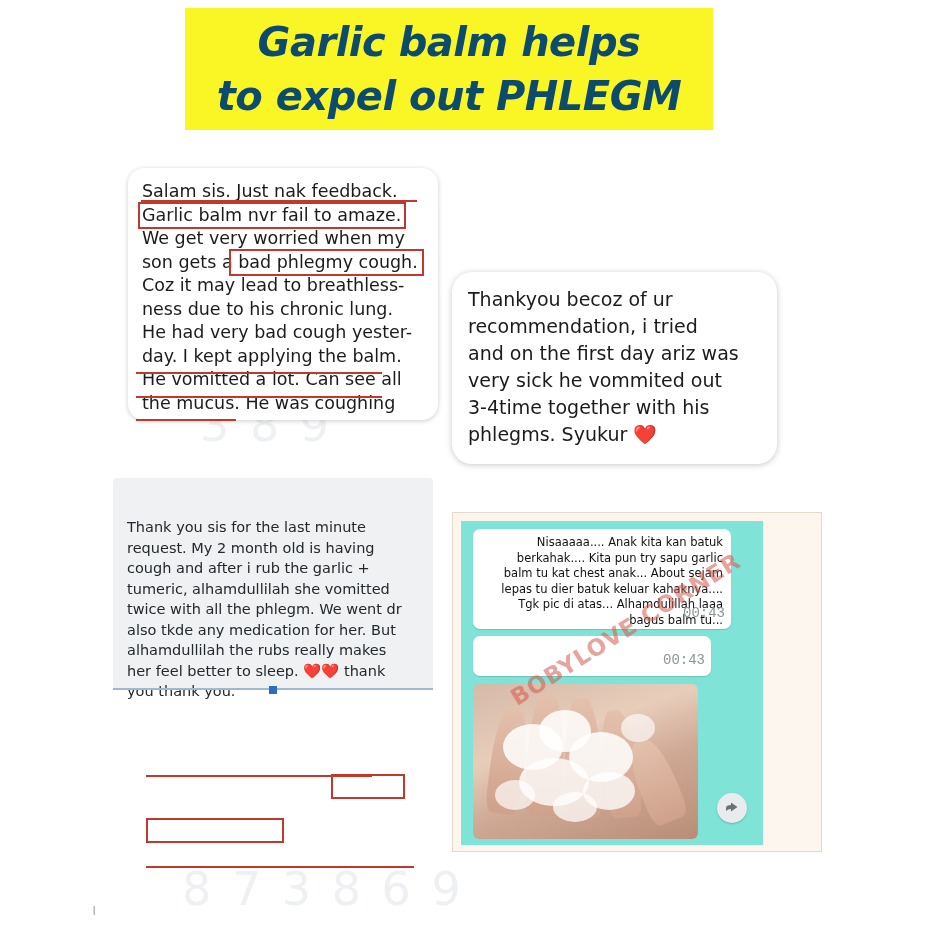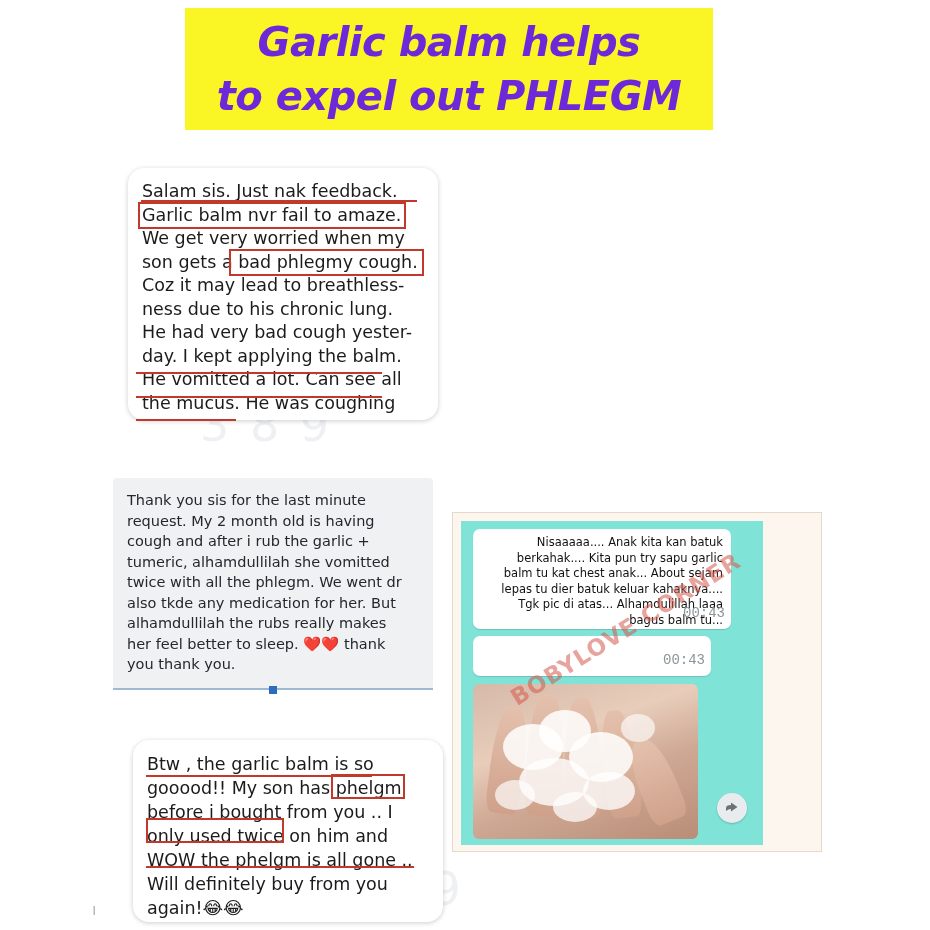--- a/index.html
+++ b/index.html
@@ -32,21 +32,21 @@
     flex-direction: column;
     align-items: center;
     justify-content: center;
     text-align: center;
   }
   .title-line {
     font-family: "DejaVu Sans", sans-serif;
     font-weight: bold;
     font-style: italic;
     font-size: 40px;
-    color: #6d28d9;
+    color: #0c4a6e;
     line-height: 1.35;
     letter-spacing: -0.5px;
     white-space: nowrap;
   }
   
   .bubble {
     position: absolute;
     background: #ffffff;
     box-sizing: border-box;
   }
@@ -110,20 +110,21 @@
     background: #f0f1f3;
     border-radius: 4px;
     padding: 12px 14px;
   }
   #bubble3 .txt {
     font-family: "DejaVu Sans", sans-serif;
     font-size: 14.5px;
     line-height: 20.5px;
     color: #23282d;
     white-space: pre-wrap;
+    margin-top: 27px;
   }
   #bubble3 .bottom-rule {
     position: absolute;
     left: 0;
     bottom: 0;
     width: 100%;
     height: 2px;
     background: #9fb8d4;
   }
   #bubble3 .handle {
@@ -299,44 +300,43 @@
 the mucus. He was coughing</div>
   </div>
 
   <div class="redline" style="left:141px; top:200px; width:276px;"></div>
   <div class="redbox" style="left:138px; top:202px; width:268px; height:27px;"></div>
   <div class="redbox" style="left:229px; top:249px; width:195px; height:27px;"></div>
   <div class="redline" style="left:136px; top:372px; width:246px;"></div>
   <div class="redline" style="left:136px; top:396px; width:246px;"></div>
   <div class="redline" style="left:136px; top:419px; width:100px;"></div>
 
+  <div class="bubble" id="bubble2">
+    <div class="txt">Thankyou becoz of ur
+recommendation, i tried
+and on the first day ariz was
+very sick he vommited out
+3-4time together with his
+phlegms. Syukur ❤️</div>
+  </div>
 
   <div class="bubble" id="bubble3">
     <div class="txt">Thank you sis for the last minute
 request. My 2 month old is having
 cough and after i rub the garlic +
 tumeric, alhamdullilah she vomitted
 twice with all the phlegm. We went dr
 also tkde any medication for her. But
 alhamdullilah the rubs really makes
 her feel better to sleep. ❤️❤️ thank
 you thank you.</div>
     <div class="bottom-rule"></div>
     <div class="handle"></div>
   </div>
 
-  <div class="bubble" id="bubble4">
-    <div class="txt">Btw , the garlic balm is so
-gooood!! My son has phelgm
-before i bought from you .. I
-only used twice on him and
-WOW the phelgm is all gone ..
-Will definitely buy from you
-again!😂😂</div>
-  </div>
 
   <div class="redline" style="left:146px; top:775px; width:226px;"></div>
   <div class="redbox" style="left:331px; top:774px; width:74px; height:25px;"></div>
   <div class="redbox" style="left:146px; top:818px; width:138px; height:25px;"></div>
   <div class="redline" style="left:146px; top:866px; width:268px;"></div>
 
   <div id="wa-panel">
     <div id="wa-inner">
 
       <div class="wa-bubble" id="wa-msg1">

